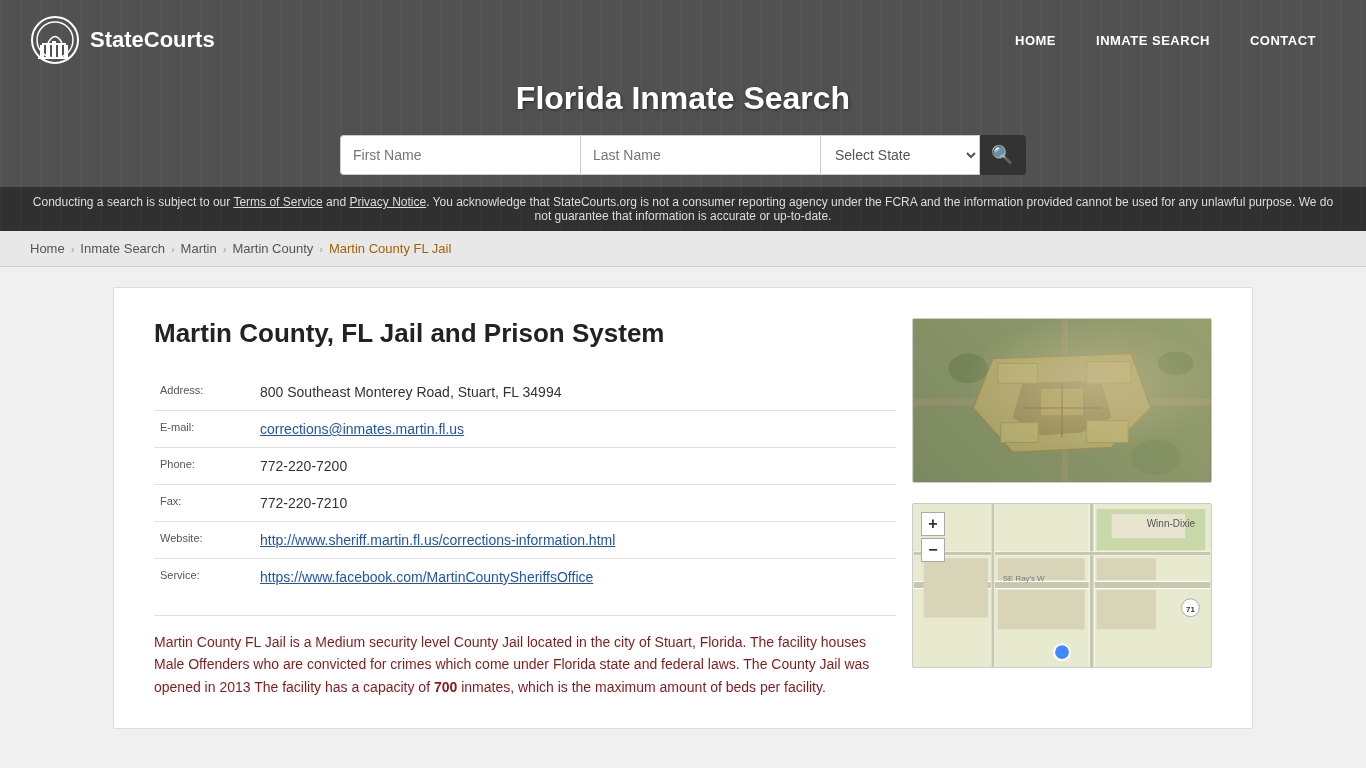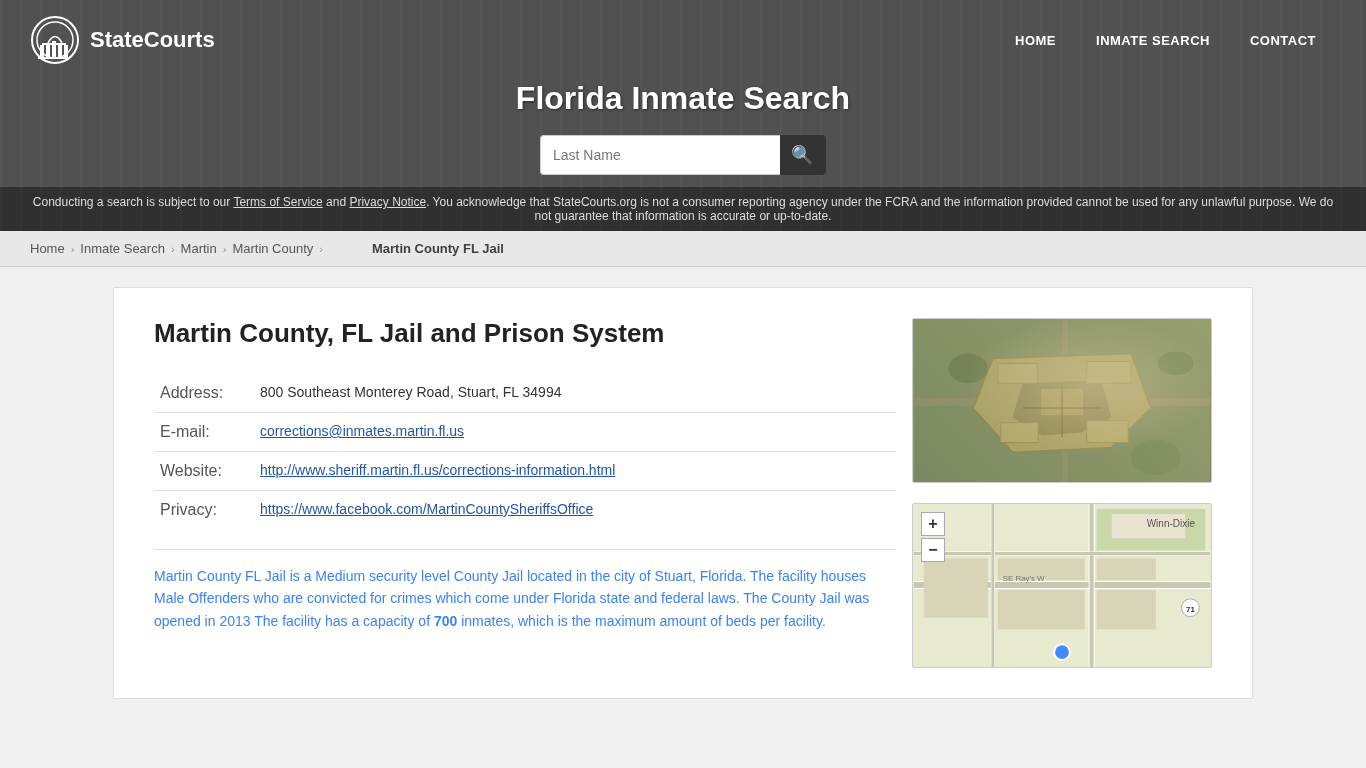--- a/index.html
+++ b/index.html
@@ -158,23 +158,22 @@
     }
     .breadcrumb a {
       color: #555;
       text-decoration: none;
     }
     .breadcrumb .sep {
       color: #999;
       font-size: 11px;
     }
     .breadcrumb .current {
-      font-weight: bold;
-      color: #404040;
-      margin-left: 43px;
+      font-weight: normal;
+      color: #a16207;
     }
 
     
     .main-content {
       max-width: 1200px;
       margin: 0 auto;
       padding: 20px 30px;
     }
     .content-card {
       background: white;
@@ -216,34 +215,34 @@
     .info-table tr:last-child {
       border-bottom: none;
     }
     .info-table td {
       padding: 10px 6px;
       vertical-align: top;
     }
     .info-table td.label {
       color: #555;
       width: 100px;
-      font-size: 16px;
+      font-size: 11px;
     }
     .info-table td.value {
       color: #333;
       font-size: 14px;
     }
     .info-table a {
       color: #2255aa;
       text-decoration: underline;
     }
 
     .description {
       font-size: 14px;
-      color: #3b82f6;
+      color: #7f1d1d;
       line-height: 1.6;
       margin-top: 16px;
       border-top: 1px solid #e0e0e0;
       padding-top: 15px;
     }
     .description strong { font-weight: bold; }
 
     
     .facility-photo {
       width: 100%;
@@ -337,21 +336,28 @@
       <a class="nav-link" href="#">INMATE SEARCH</a>
       <a class="nav-link" href="#">CONTACT</a>
     </nav>
   </div>
 
   <div class="header-title">
     <h1>Florida Inmate Search</h1>
   </div>
 
   <div class="search-bar">
+    <input type="text" placeholder="First Name" style="">
     <input type="text" placeholder="Last Name" style="">
+    <select>
+      <option>Select State</option>
+      <option>Florida</option>
+      <option>Alabama</option>
+      <option>Georgia</option>
+    </select>
     <button class="search-btn">
       <span>🔍</span>
     </button>
   </div>
 
   <div class="disclaimer">
     Conducting a search is subject to our <a href="#">Terms of Service</a> and <a href="#">Privacy Notice</a>. You acknowledge that StateCourts.org is not a consumer reporting agency under the FCRA and the information provided cannot be used for any unlawful purpose. We do not guarantee that information is accurate or up-to-date.
   </div>
 </div>
 
@@ -380,27 +386,35 @@
             <td class="label">Address:</td>
             <td class="value">800 Southeast Monterey Road, Stuart, FL 34994</td>
           </tr>
           <tr>
             <td class="label">E-mail:</td>
             <td class="value">
               <a href="#">corrections@inmates.martin.fl.us</a>
             </td>
           </tr>
           <tr>
+            <td class="label">Phone:</td>
+            <td class="value">772-220-7200</td>
+          </tr>
+          <tr>
+            <td class="label">Fax:</td>
+            <td class="value">772-220-7210</td>
+          </tr>
+          <tr>
             <td class="label">Website:</td>
             <td class="value">
               <a href="#">http://www.sheriff.martin.fl.us/corrections-information.html</a>
             </td>
           </tr>
           <tr>
-            <td class="label">Privacy:</td>
+            <td class="label">Service:</td>
             <td class="value">
               <a href="#">https://www.facebook.com/MartinCountySheriffsOffice</a>
             </td>
           </tr>
         </tbody>
           </table>
 
         <div class="description">
           Martin County FL Jail is a Medium security level County Jail located in the city of Stuart, Florida. The facility houses Male Offenders who are convicted for crimes which come under Florida state and federal laws. The County Jail was opened in 2013 The facility has a capacity of <strong>700</strong> inmates, which is the maximum amount of beds per facility.
         </div>

